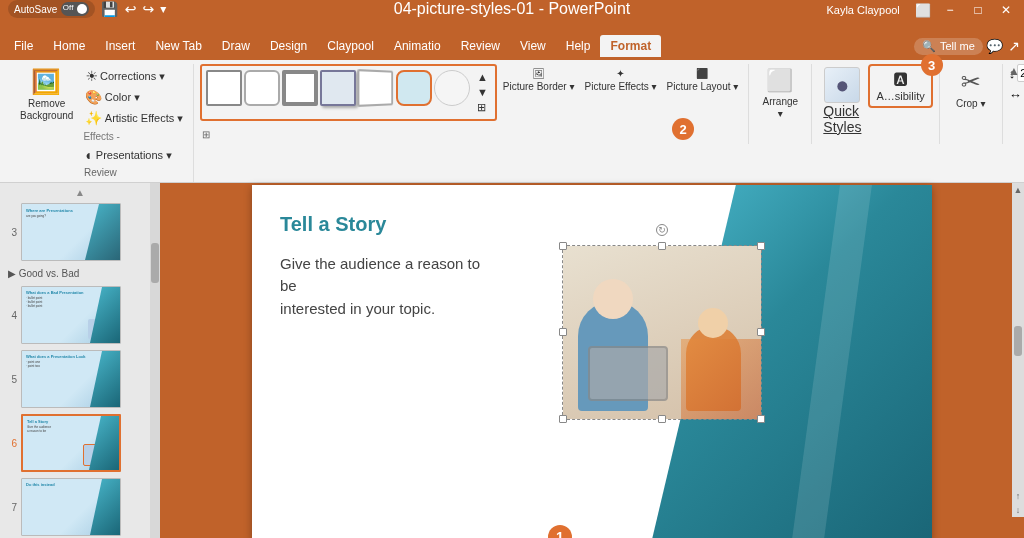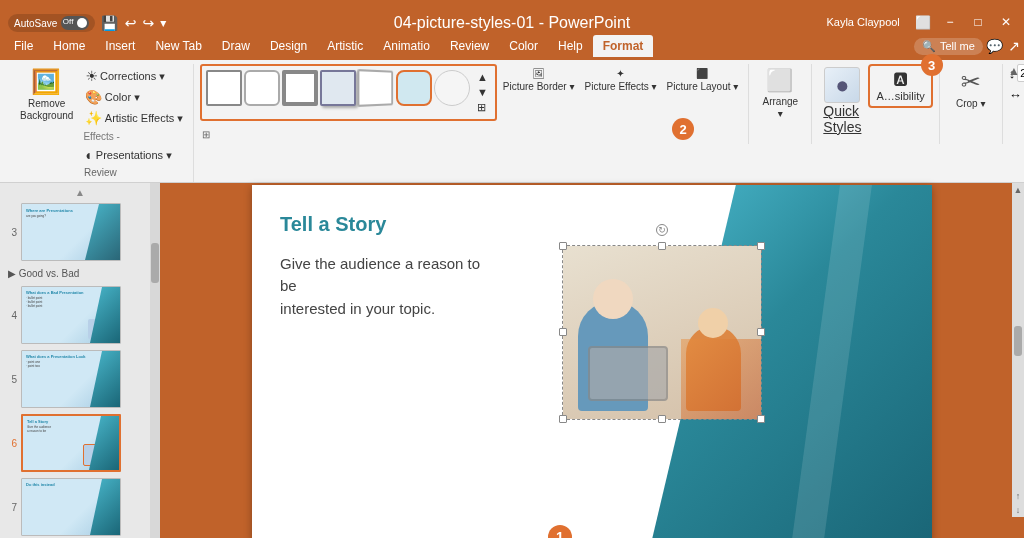--- a/index.html
+++ b/index.html
@@ -10,21 +10,21 @@
       font-family: 'Segoe UI', Arial, sans-serif;
       font-size: 11px;
       background: #c0622a;
     }
 
     
     .title-bar {
       height: 32px;
       background: #c0622a;
       display: flex;
-      align-items: flex-end;
+      align-items: flex-start;
       justify-content: space-between;
       padding: 0 8px;
       color: white;
       gap: 40px;
     }
     .title-bar-left {
       display: flex;
       align-items: center;
       gap: 6px;
     }
@@ -490,24 +490,24 @@
   </div>
 </div>
 
 <div class="tab-bar">
   <div class="tab-item">File</div>
   <div class="tab-item">Home</div>
   <div class="tab-item">Insert</div>
   <div class="tab-item">New Tab</div>
   <div class="tab-item">Draw</div>
   <div class="tab-item">Design</div>
-  <div class="tab-item">Artistic</div>
+  <div class="tab-item">Claypool</div>
   <div class="tab-item">Animatio</div>
   <div class="tab-item">Review</div>
-  <div class="tab-item">Color</div>
+  <div class="tab-item">View</div>
   <div class="tab-item">Help</div>
   <div class="tab-item active">Format</div>
   <div class="tab-bar-right">
     <div class="tab-search">
       <span>🔍</span>
       <span>Tell me</span>
     </div>
     <span style="color:white;font-size:14px;cursor:pointer;">💬</span>
     <span style="color:white;font-size:14px;cursor:pointer;">↗</span>
   </div>

